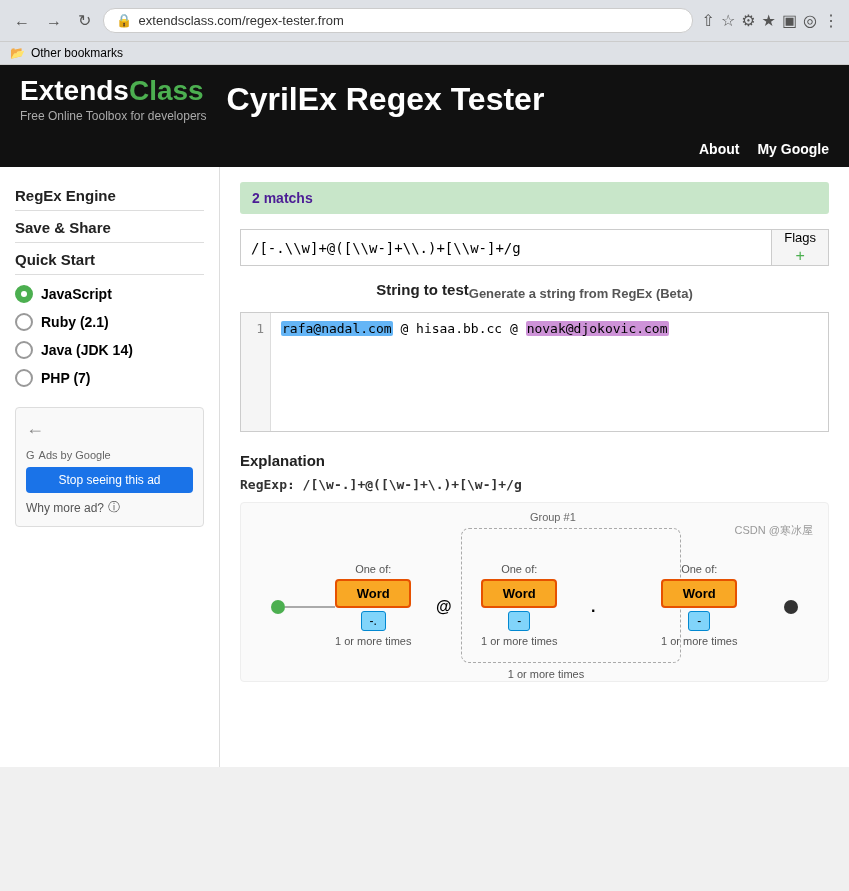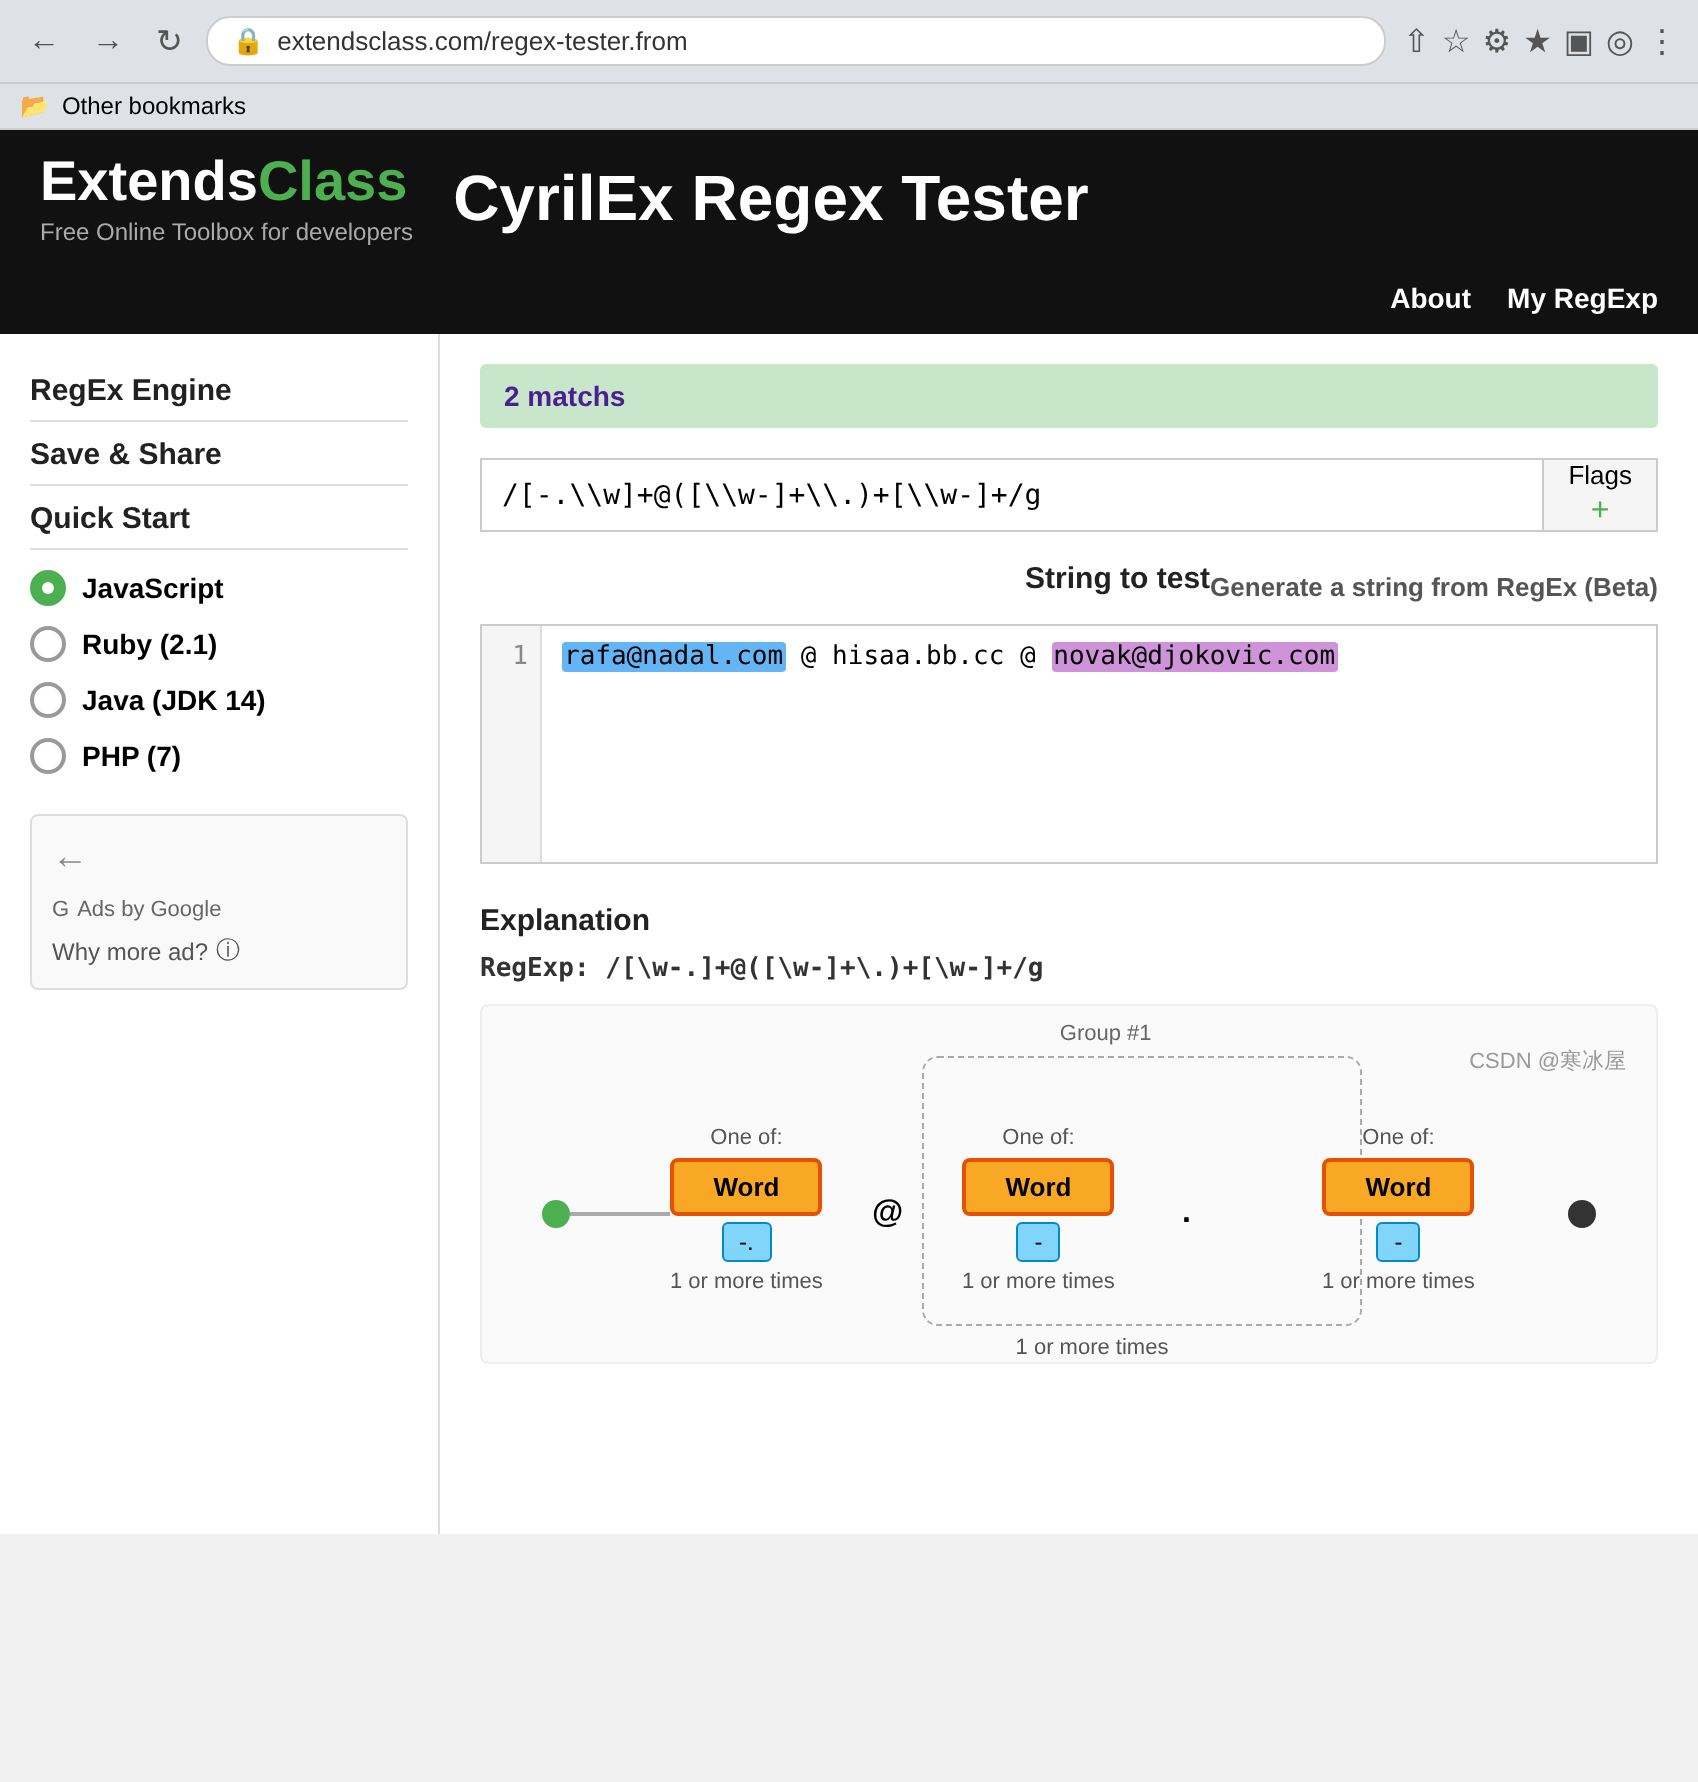--- a/index.html
+++ b/index.html
@@ -204,21 +204,21 @@
       flex-direction: column;
       align-items: center;
       justify-content: center;
       gap: 2px;
     }
     .flags-plus { color: #4caf50; font-size: 16px; }
 
     
     .string-test-header {
       display: flex;
-      justify-content: flex-end;
+      justify-content: center;
       align-items: center;
       margin-bottom: 6px;
     }
     .generate-link { font-size: 13px; color: #555; font-weight: bold; }
     .test-area-wrapper {
       border: 1px solid #ccc;
       min-height: 120px;
       display: flex;
     }
     .line-numbers {
@@ -293,21 +293,21 @@
         <span class="extends">Extends</span><span class="class">Class</span>
       </div>
       <div class="site-subtitle">Free Online Toolbox for developers</div>
     </div>
     <div class="hero-title">
       <span>CyrilEx Regex Tester</span>
     </div>
   </div>
   <div class="header-nav">
     <a class="nav-link">About</a>
-    <a class="nav-link">My RegExp</a>
+    <a class="nav-link">My Google</a>
   </div>
 </div>
 
 <div class="main-layout">
 
   <div class="sidebar">
     <div class="sidebar-section-title">RegEx Engine</div>
     <div class="sidebar-section-title">Save &amp; Share</div>
     <div class="sidebar-section-title">Quick Start</div>
 
@@ -329,20 +329,21 @@
         <span class="engine-label">PHP (7)</span>
       </div>
     </div>
 
     <div class="ads-section">
       <div class="sidebar-left-arrow">←</div>
       <div class="ads-by-google">
         <span>G</span>
         <span>Ads by Google</span>
       </div>
+      <button class="stop-ad-btn">Stop seeing this ad</button>
       <div class="why-ad">
         <span>Why more ad?</span>
         <span>ⓘ</span>
       </div>
     </div>
   </div>
 
   <div class="content">
     <div class="match-banner">2 matchs</div>
 

